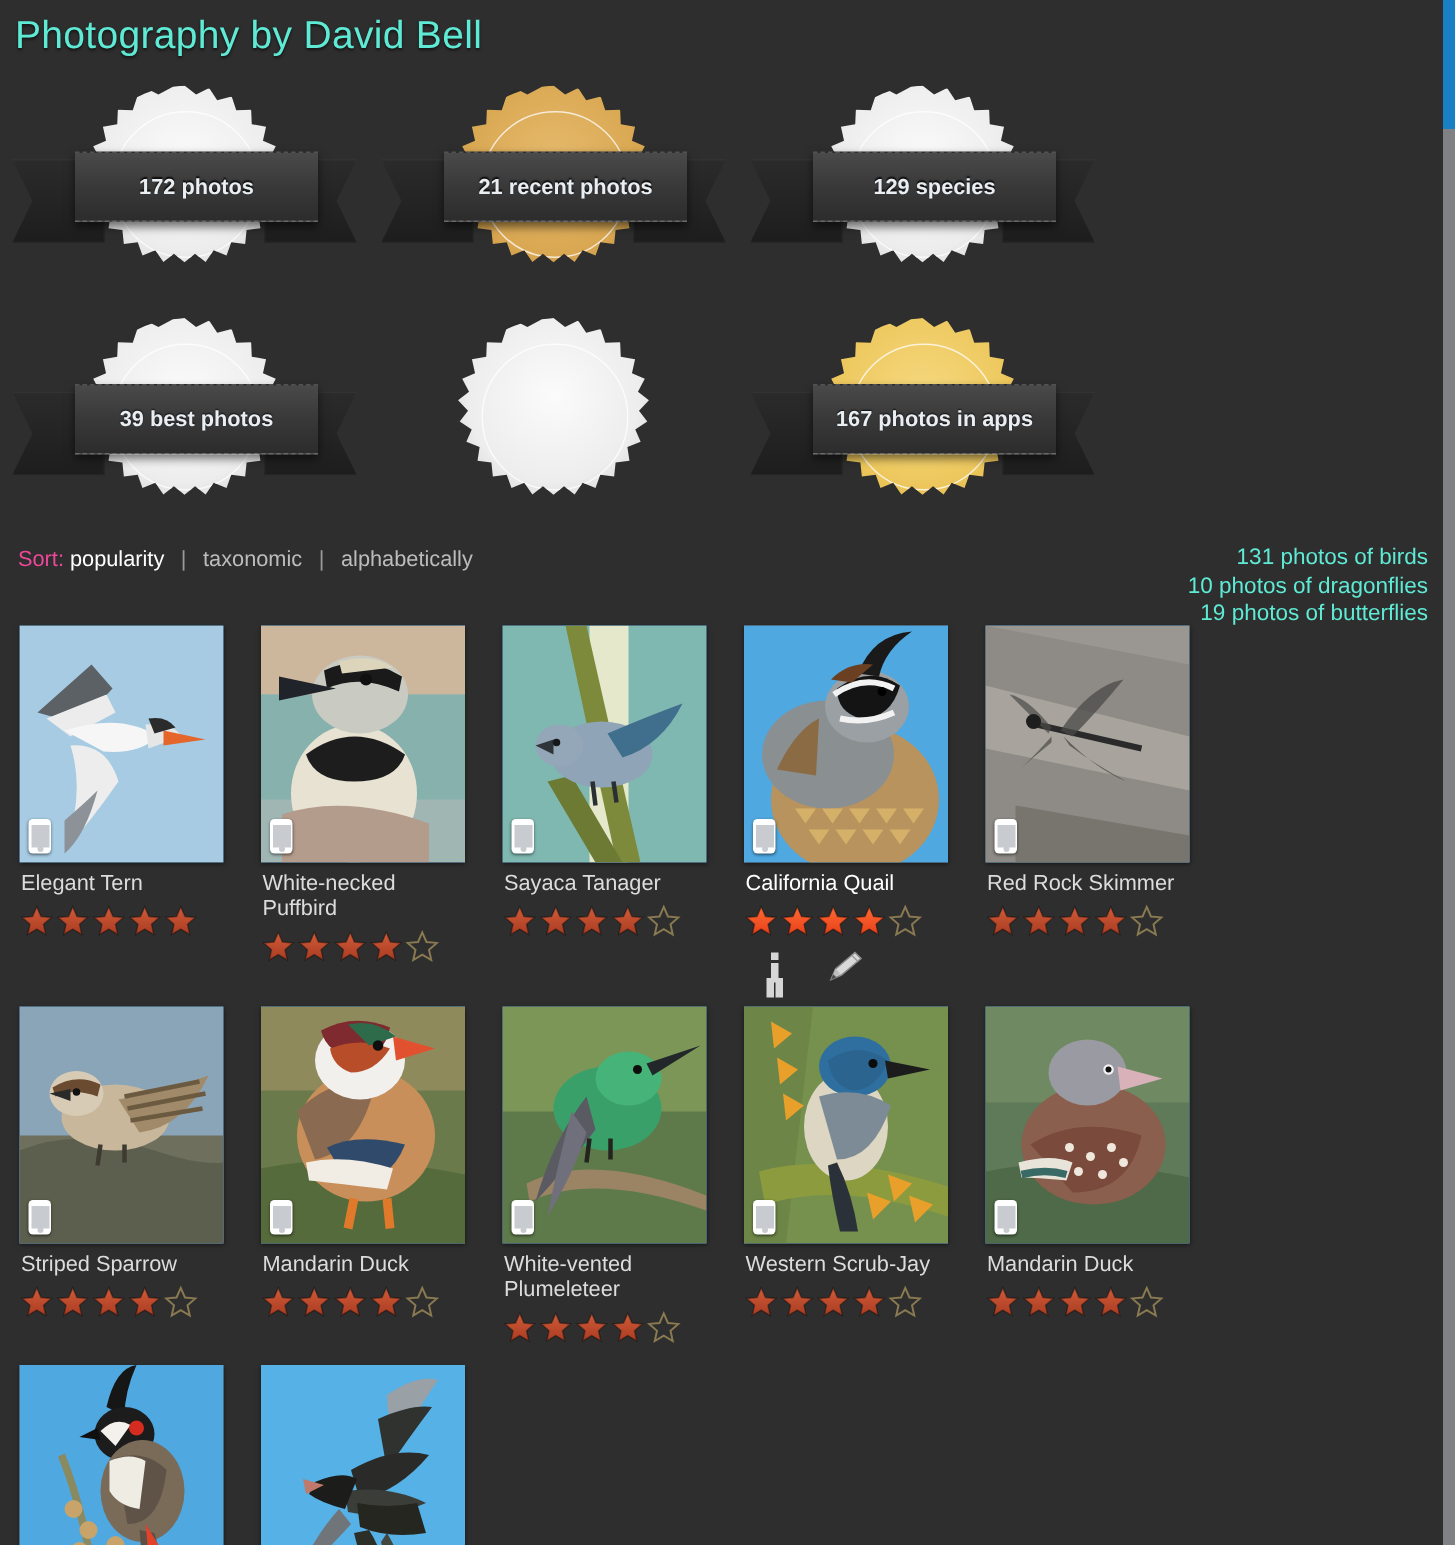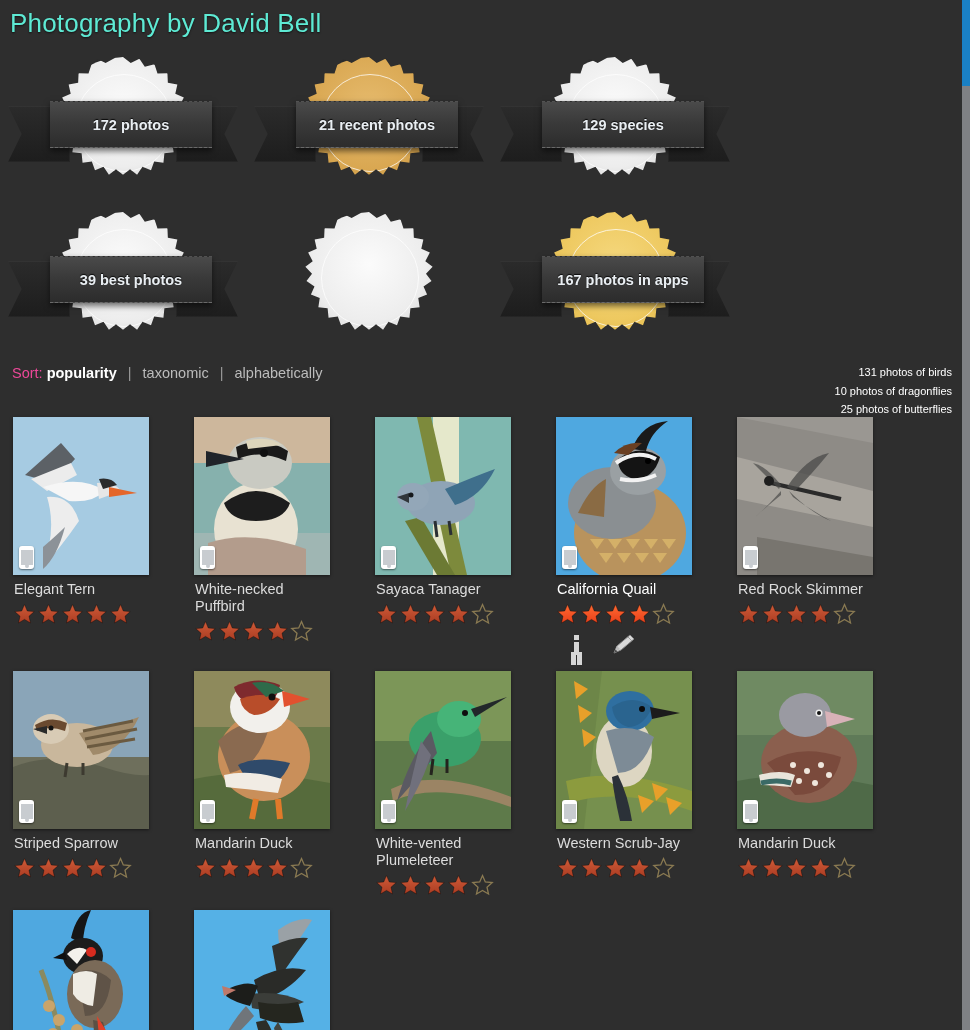--- a/index.html
+++ b/index.html
@@ -126,40 +126,40 @@
   }
 
   
   .sortbar {
     position: relative;
     height: 62px;
     padding: 10px 0 0 12px;
   }
   .sort-line { font-size: 14.5px; }
   .sort-key { font-weight: normal; color: #ec4899; }
-  .sort-active { font-weight: bold; color: #ffffff; }
+  .sort-active { font-weight: normal; color: #ffffff; }
   .sort-sep { color: #9a9a9a; margin: 0 7px; }
   .sort-opt { color: #bcbcbc; }
   .counts {
     position: absolute;
     right: 10px; top: 8px;
     text-align: right;
-    font-size: 11px;
-    color: #ffffff;
+    font-size: 15px;
+    color: #5eead4;
     line-height: 18.5px;
   }
 
   
   .photo-grid {
     display: flex;
     flex-wrap: wrap;
     padding-left: 13px;
   }
   .card {
-    width: 181px;
+    width: 161px;
     margin-bottom: 14px;
     position: relative;
   }
   .card.selected .caption { color: #ffffff; }
   .thumb {
     width: 136px; height: 158px;
     position: relative;
     overflow: hidden;
     background: #6fa8cf;
     box-shadow: 0 1px 3px rgba(0,0,0,.5);
@@ -311,21 +311,21 @@
       <span class="sort-key">Sort:</span>
       <span class="sort-active">popularity</span>
       <span class="sort-sep">|</span>
       <span class="sort-opt">taxonomic</span>
       <span class="sort-sep">|</span>
       <span class="sort-opt">alphabetically</span>
     </div>
     <div class="counts">
       <div>131 photos of birds</div>
       <div>10 photos of dragonflies</div>
-      <div>25 photos of butterflies</div>
+      <div>19 photos of butterflies</div>
     </div>
   </div>
 
   <div class="photo-grid" id="photoGrid">
       <div class="card">
         <div class="thumb">
           <svg viewBox="0 0 136 158">
             <rect width="136" height="158" fill="#a6cbe2"></rect>
             <path d="M12 58 L48 26 L62 42 L40 66 Z" fill="#5c6166"></path>
             <path d="M18 62 L58 46 L64 58 L34 74 Z" fill="#ececec"></path>

